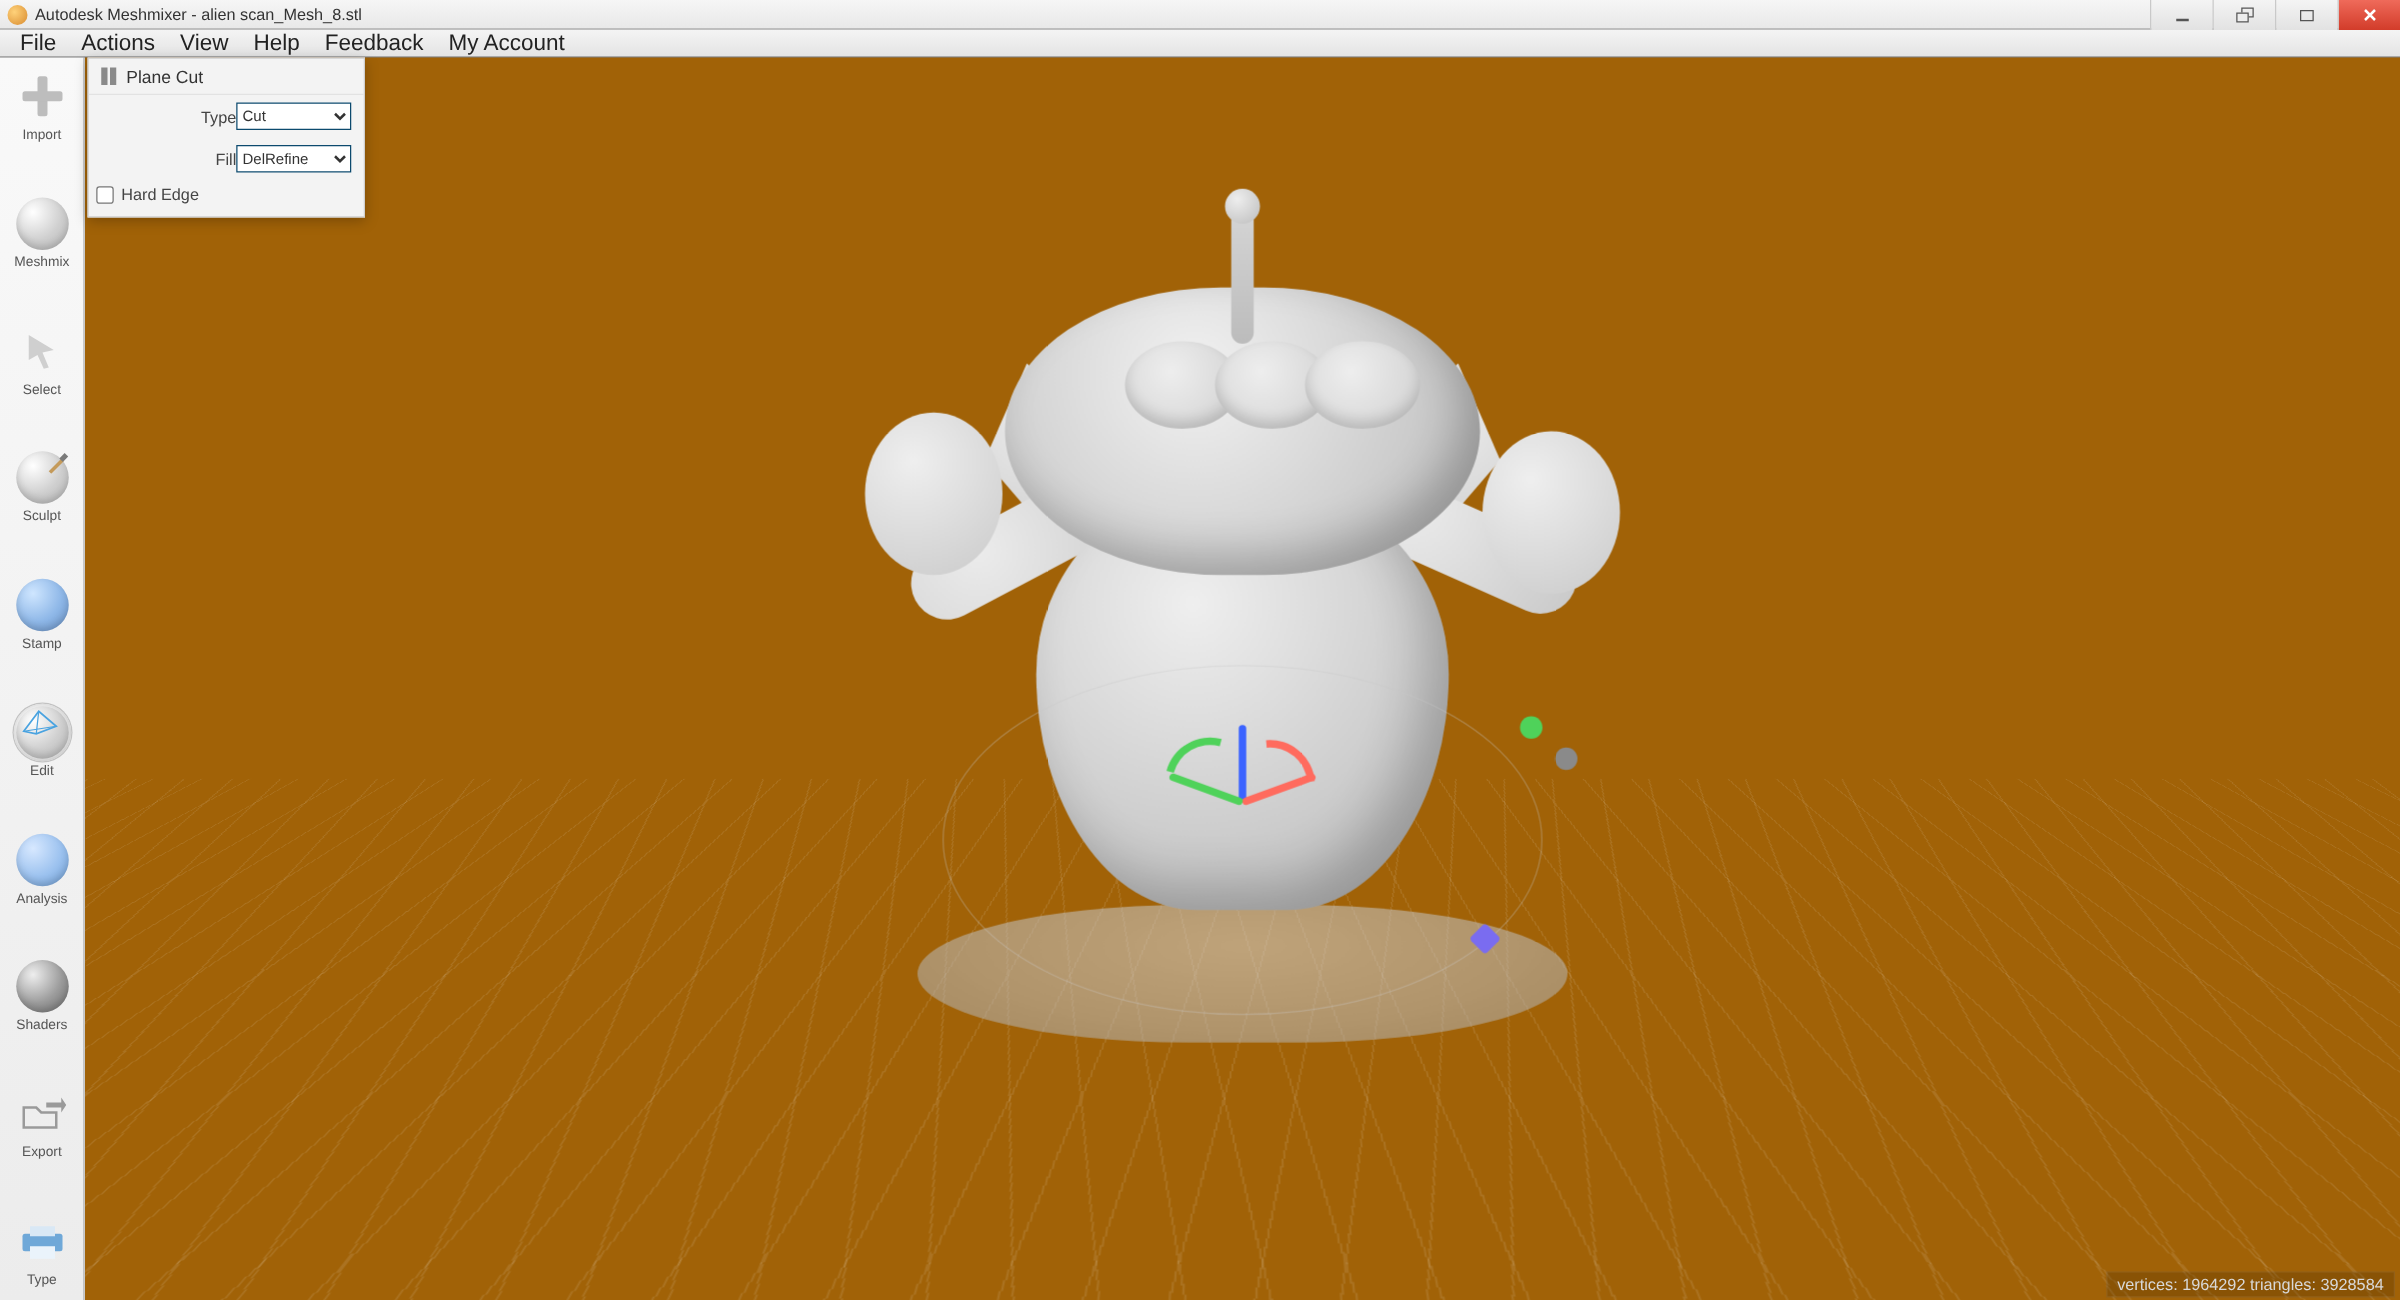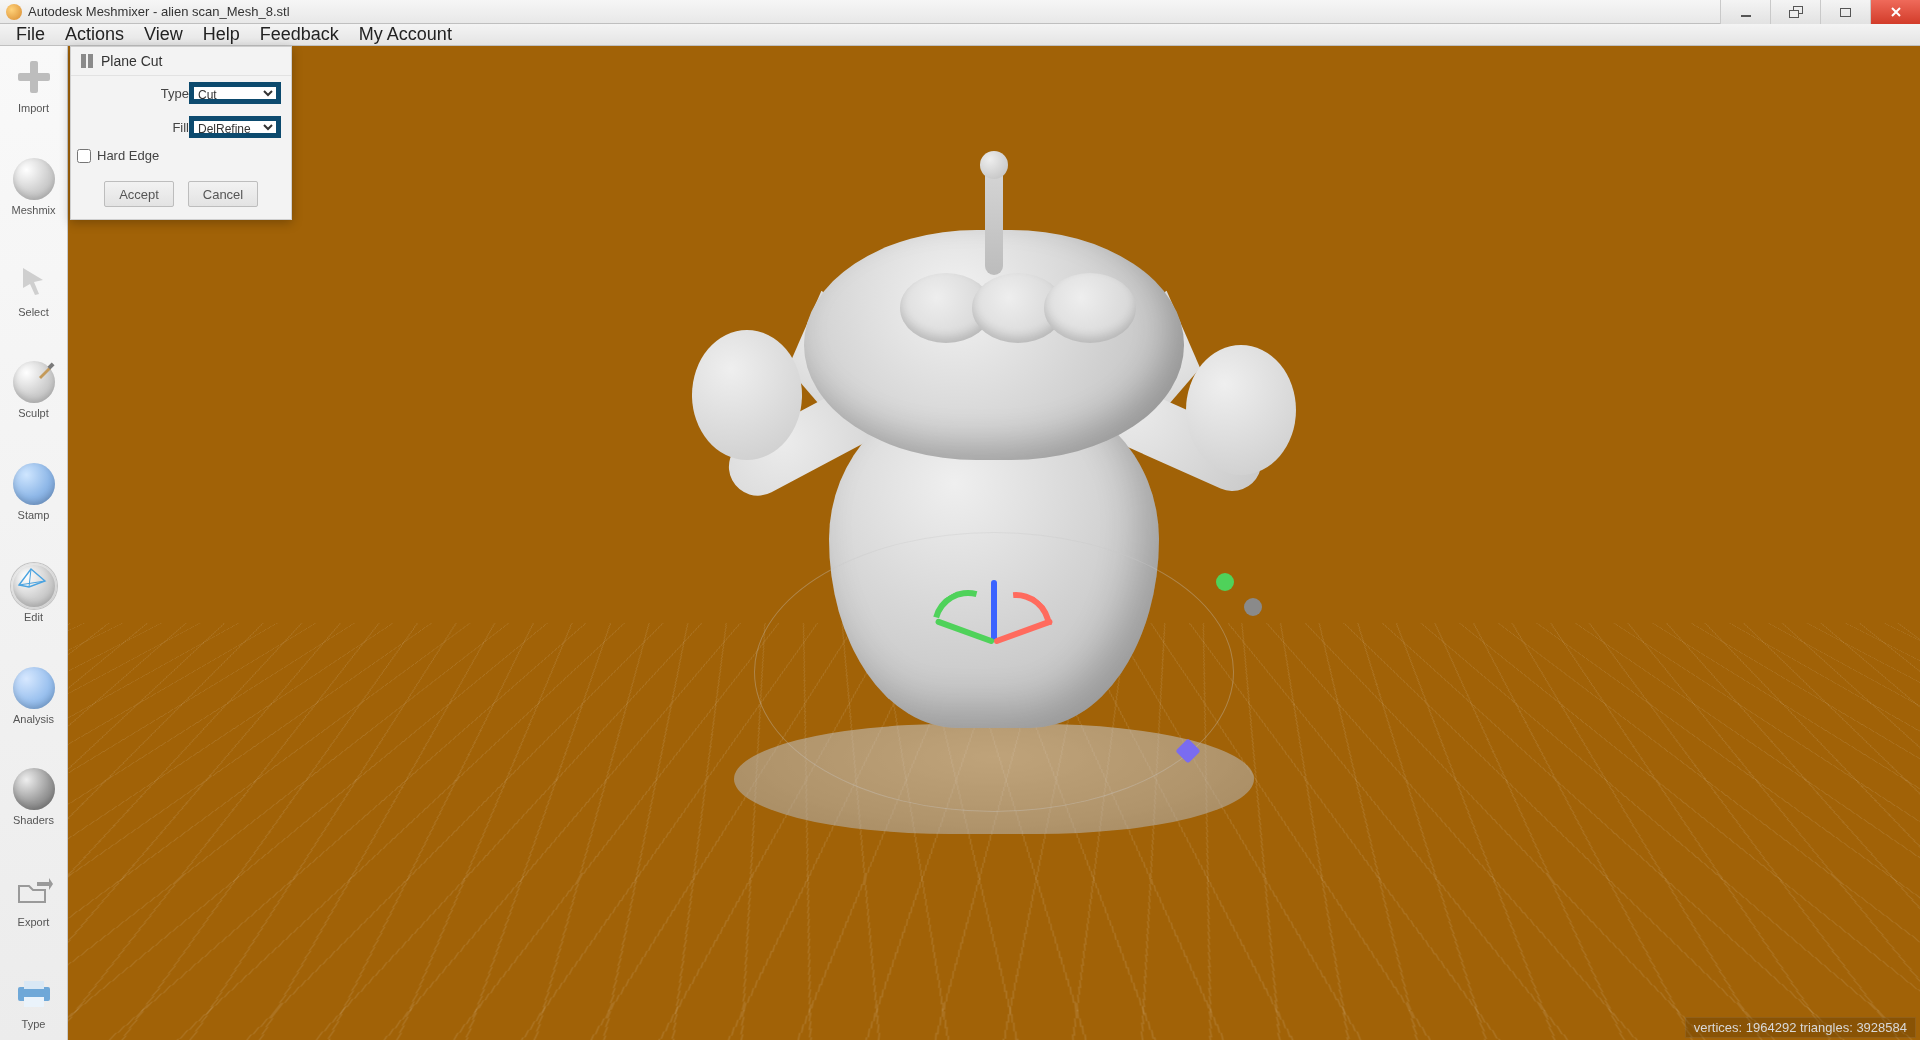--- a/index.html
+++ b/index.html
@@ -79,21 +79,21 @@
 
 
 .status { position:absolute; right:4px; bottom:2px; font-size:13px; color:#d8d8d8; background:rgba(0,0,0,.15); padding:2px 8px; border:1px solid rgba(255,255,255,.08);}
 
 
 .panel { position:absolute; left:70px; top:46px; width:222px; background:#f3f3f3; border:1px solid #cfcfcf; box-shadow:0 3px 10px rgba(0,0,0,.25); font-size:13px; color:#444;}
 .panel .phead { display:flex; align-items:center; gap:8px; padding:6px 10px; border-bottom:1px solid #e2e2e2; font-size:14px; color:#333;}
 .panel .phead .picon{ display:inline-flex; gap:2px;}
 .panel .phead .picon span{ width:5px; height:14px; background:#8a8a8a; display:inline-block;}
 .panel .row{ display:flex; align-items:center; justify-content:flex-end; padding:6px 10px;}
-.panel select{ width:92px; height:22px; border:5px solid #0c4a6e; background:#fff; font-size:12px; color:#333;}
+.panel select{ width:92px; height:22px; border:1px solid #0c4a6e; background:#fff; font-size:12px; color:#333;}
 .panel .chk{ display:flex; align-items:center; gap:6px; padding:4px 6px 10px;}
 .panel .chk input{ width:14px; height:14px;}
 .panel .btns{ display:flex; gap:14px; justify-content:center; padding:8px 10px 12px;}
 .panel button{ width:70px; height:26px; border:1px solid #bdbdbd; background:linear-gradient(#f2f2f2,#e3e3e3); color:#555; font-size:13px; border-radius:2px; cursor:default;}
 </style>
 </head>
 <body>
 
 <div class="titlebar">
   <div class="app-icon"></div>
@@ -265,17 +265,13 @@
     <select><option>Cut</option></select>
   </div>
   <div class="row">
     <span>Fill</span>
     <select><option>DelRefine</option></select>
   </div>
   <div class="chk">
     <input type="checkbox" style="">
     <span>Hard Edge</span>
   </div>
-  <div class="btns">
-    <button>Accept</button>
-    <button>Cancel</button>
-  </div>
 </div>
 
 </body></html>

